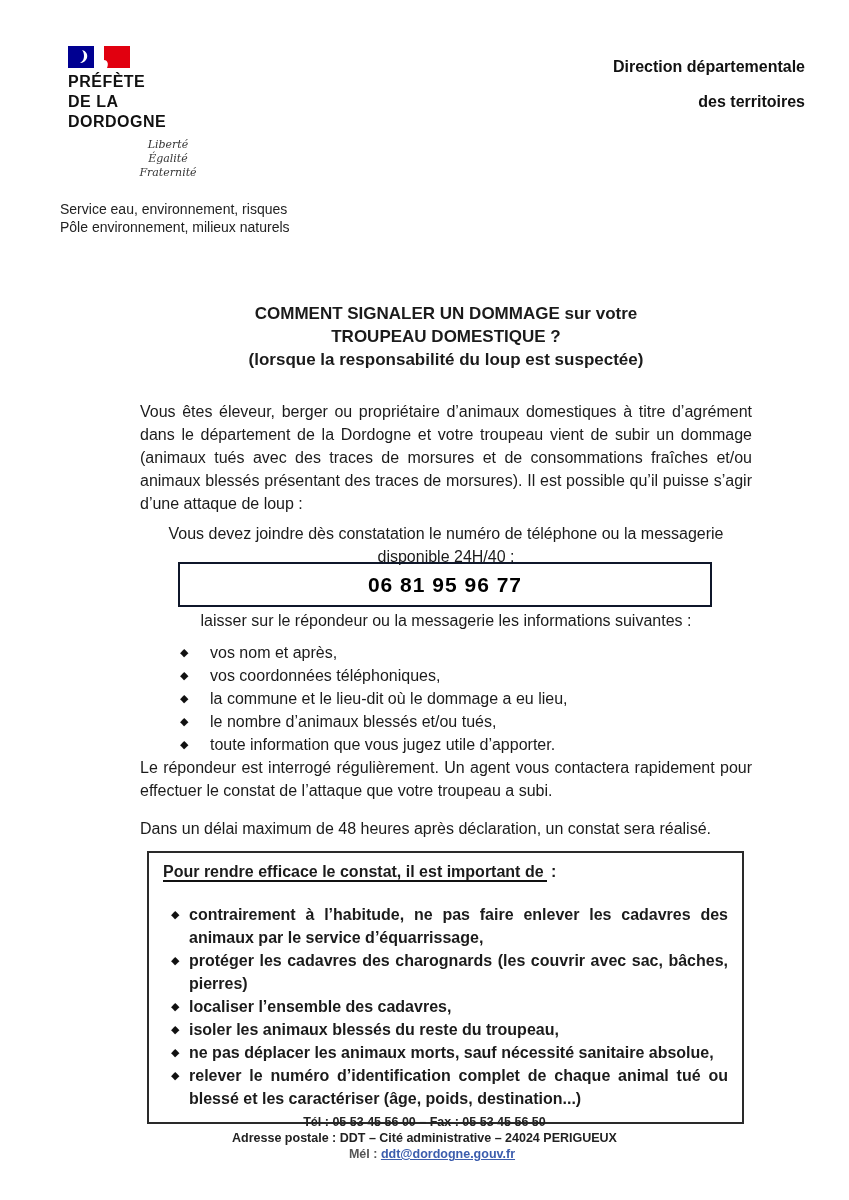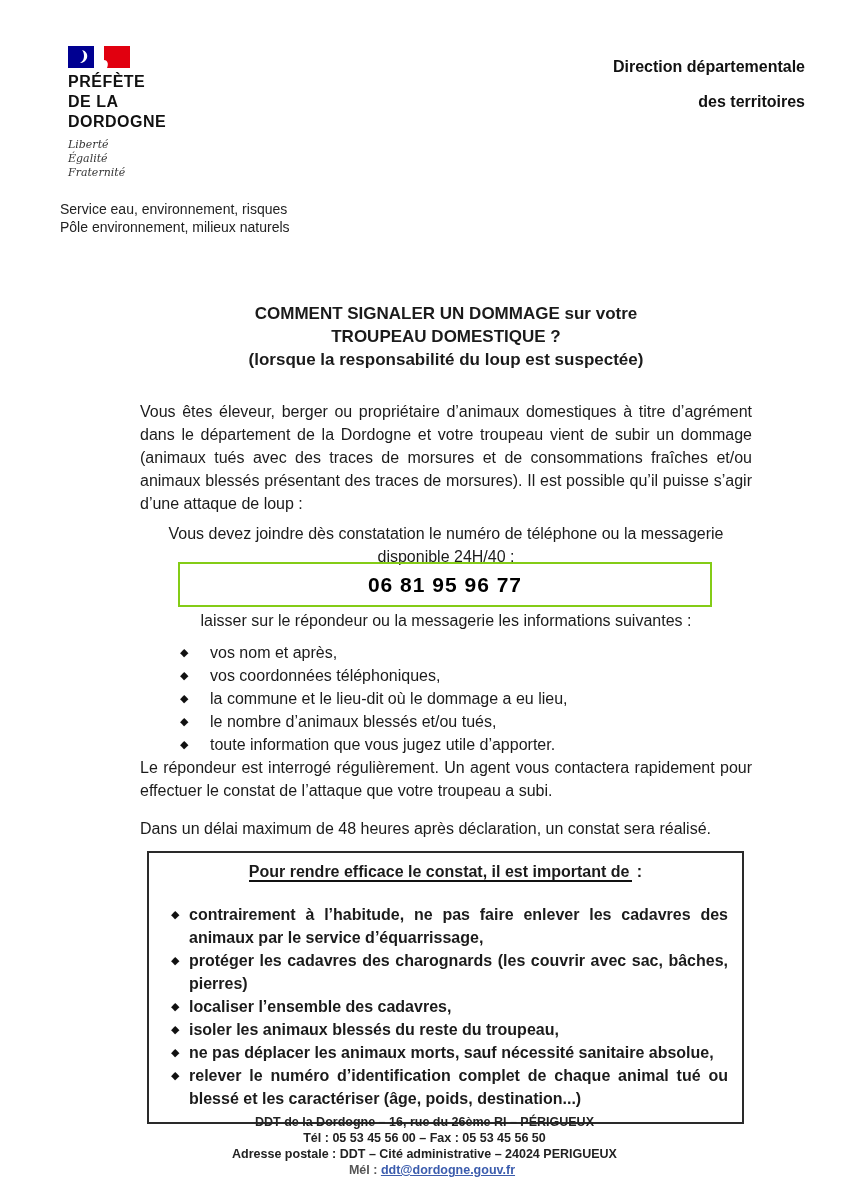--- a/index.html
+++ b/index.html
@@ -9,47 +9,47 @@
     margin:0 auto;
     background:#ffffff;
     font-family:"Liberation Sans","DejaVu Sans",sans-serif;
     color:#1b1b1b;
     overflow:hidden;
   }
   
   .logo{position:absolute;left:68px;top:46px;width:200px;}
   .logo-flag{display:block;margin-bottom:4px;}
   .logo-name{font-weight:bold;font-size:16px;line-height:20px;letter-spacing:.5px;color:#111;}
-  .logo-motto{margin-top:6px;font-family:"DejaVu Serif","Liberation Serif",serif;font-style:italic;font-size:11px;line-height:14px;color:#333;}
+  .logo-motto{margin-top:6px;font-family:"DejaVu Serif","Liberation Serif",serif;font-style:italic;font-size:11px;line-height:14px;color:#333;text-align:center;}
   .header-right{position:absolute;right:44px;top:58px;text-align:right;font-weight:bold;font-size:16px;color:#111;}
   .header-right div{margin-bottom:17px;}
   .service{position:absolute;left:60px;top:200px;font-size:14px;line-height:18px;color:#222;}
   
   .col{position:absolute;left:140px;width:612px;}
   .title-fiche{top:248px;text-align:center;font-size:18px;font-weight:bold;}
   .title-fiche .ul{display:inline-block;border-bottom:2px solid #111;padding:0 8px 1px 2px;}
   .subtitle{top:302px;text-align:center;font-weight:bold;font-size:17px;line-height:23px;}
   
   .body-text{font-size:16px;line-height:23px;}
   .intro{top:400px;text-align:justify;}
   .call{top:522px;text-align:center;}
-  .phone-box{position:absolute;left:178px;top:562px;width:530px;height:41px;border:2px solid #84cc16;
+  .phone-box{position:absolute;left:178px;top:562px;width:530px;height:41px;border:2px solid #0f172a;
     display:flex;align-items:center;justify-content:center;
     font-size:21px;font-weight:bold;letter-spacing:1px;color:#000;}
   .voicemail{top:609px;text-align:center;}
   .blist{top:641px;left:180px;width:560px;}
   .blist .li, .box-blist .li{display:flex;}
   .bullet{flex:0 0 30px;font-size:11px;line-height:23px;color:#111;}
   .li-text{flex:1;}
   .followup{top:756px;text-align:justify;}
   .delay{top:817px;}
   
   .important-box{position:absolute;left:147px;top:851px;width:597px;box-sizing:border-box;
     border:2px solid #2a2a2a;padding:10px 14px 12px 14px;font-weight:bold;}
-  .box-title{text-align:center;font-size:16px;margin-bottom:22px;}
+  .box-title{font-size:16px;margin-bottom:22px;}
   .box-title .ul{border-bottom:2px solid #111;padding-right:3px;}
   .box-blist{font-size:16px;line-height:23px;}
   .box-blist .bullet{flex:0 0 26px;padding-left:8px;box-sizing:border-box;}
   .box-blist .li-text{text-align:justify;}
   
   .footer{position:absolute;left:0;top:1114px;width:100%;text-align:center;
     font-weight:bold;font-size:12.5px;line-height:16px;color:#222;}
   .footer .mel{color:#555;margin-left:15px;}
   .footer a{color:#3b5cad;text-decoration:underline;}
 </style>
@@ -161,21 +161,20 @@
           <span class="li-text">ne pas déplacer les animaux morts, sauf nécessité sanitaire absolue,</span>
         </div>
       <div class="li">
           <span class="bullet">◆</span>
           <span class="li-text">relever le numéro d’identification complet de chaque animal tué ou blessé et les caractériser (âge, poids, destination...)</span>
         </div>
     </div>
   </div>
 
   <div class="footer">
-    <div>DDT de la Dordogne – 16, rue du 26ème RI – PÉRIGUEUX</div>
     <div>Tél : 05 53 45 56 00 – Fax : 05 53 45 56 50</div>
     <div>Adresse postale : DDT – Cité administrative – 24024 PERIGUEUX</div>
     <div>
       <span class="mel">Mél : </span><a href="#">ddt@dordogne.gouv.fr</a>
     </div>
   </div>
 
 </div>
 
 </body></html>

